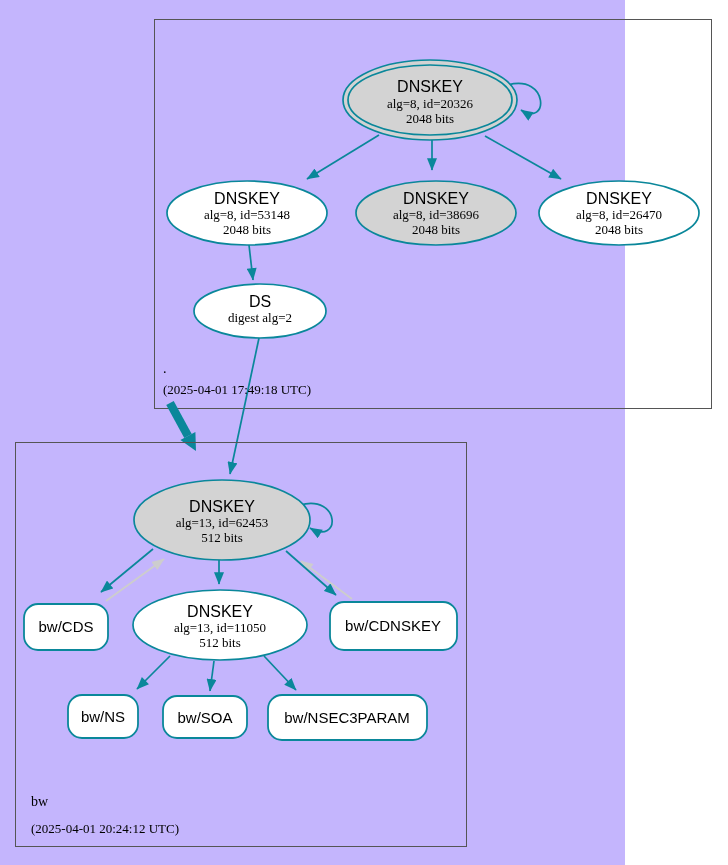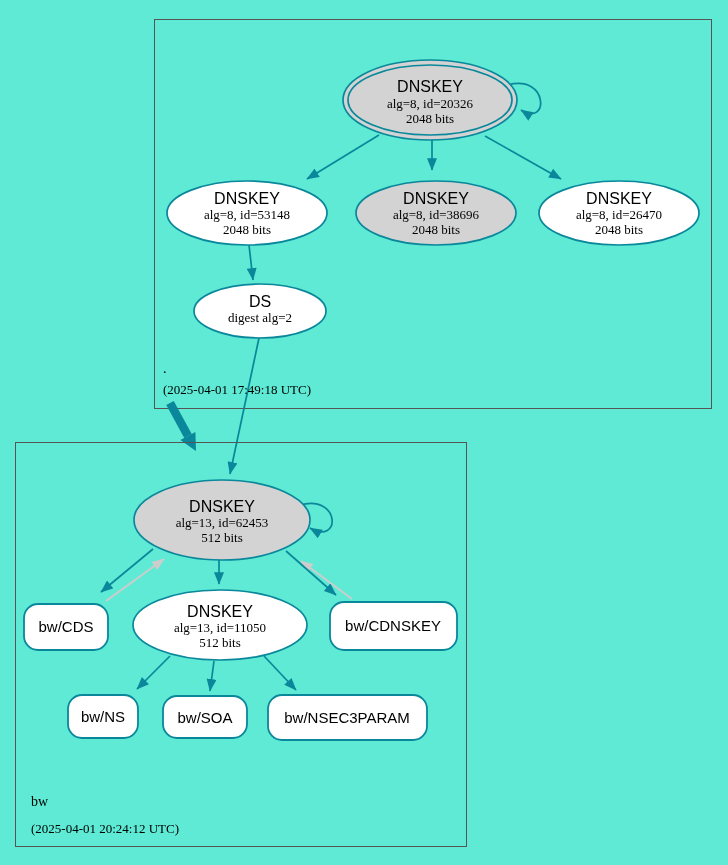--- a/index.html
+++ b/index.html
@@ -1,16 +1,16 @@
 <!DOCTYPE html>
 <html><head>
 <meta charset="utf-8">
 <style>
   html,body{margin:0;padding:0;background:#ffffff;}
-  .page{width:728px;height:865px;position:relative;background:#5eead4;}
+  .page{width:625px;height:865px;position:relative;background:#c4b5fd;}
   svg{display:block;}
   .cluster{fill:none;stroke:#555555;stroke-width:1;}
   .node-key{fill:#d3d3d3;stroke:#0a879a;stroke-width:1.7;}
   .node-white{fill:#ffffff;stroke:#0a879a;stroke-width:1.7;}
   .rrset{fill:#ffffff;stroke:#0a879a;stroke-width:1.8;}
   .edge{fill:none;stroke:#0a879a;stroke-width:1.7;}
   .edge-gray{fill:none;stroke:#cdcdcd;stroke-width:2;}
   .edge-thick{fill:none;stroke:#0a879a;stroke-width:8.5;}
   .t-title{font-family:"Liberation Sans",sans-serif;font-size:16px;fill:#000;text-anchor:middle;}
   .t-detail{font-family:"Liberation Serif",serif;font-size:13px;fill:#000;text-anchor:middle;}

